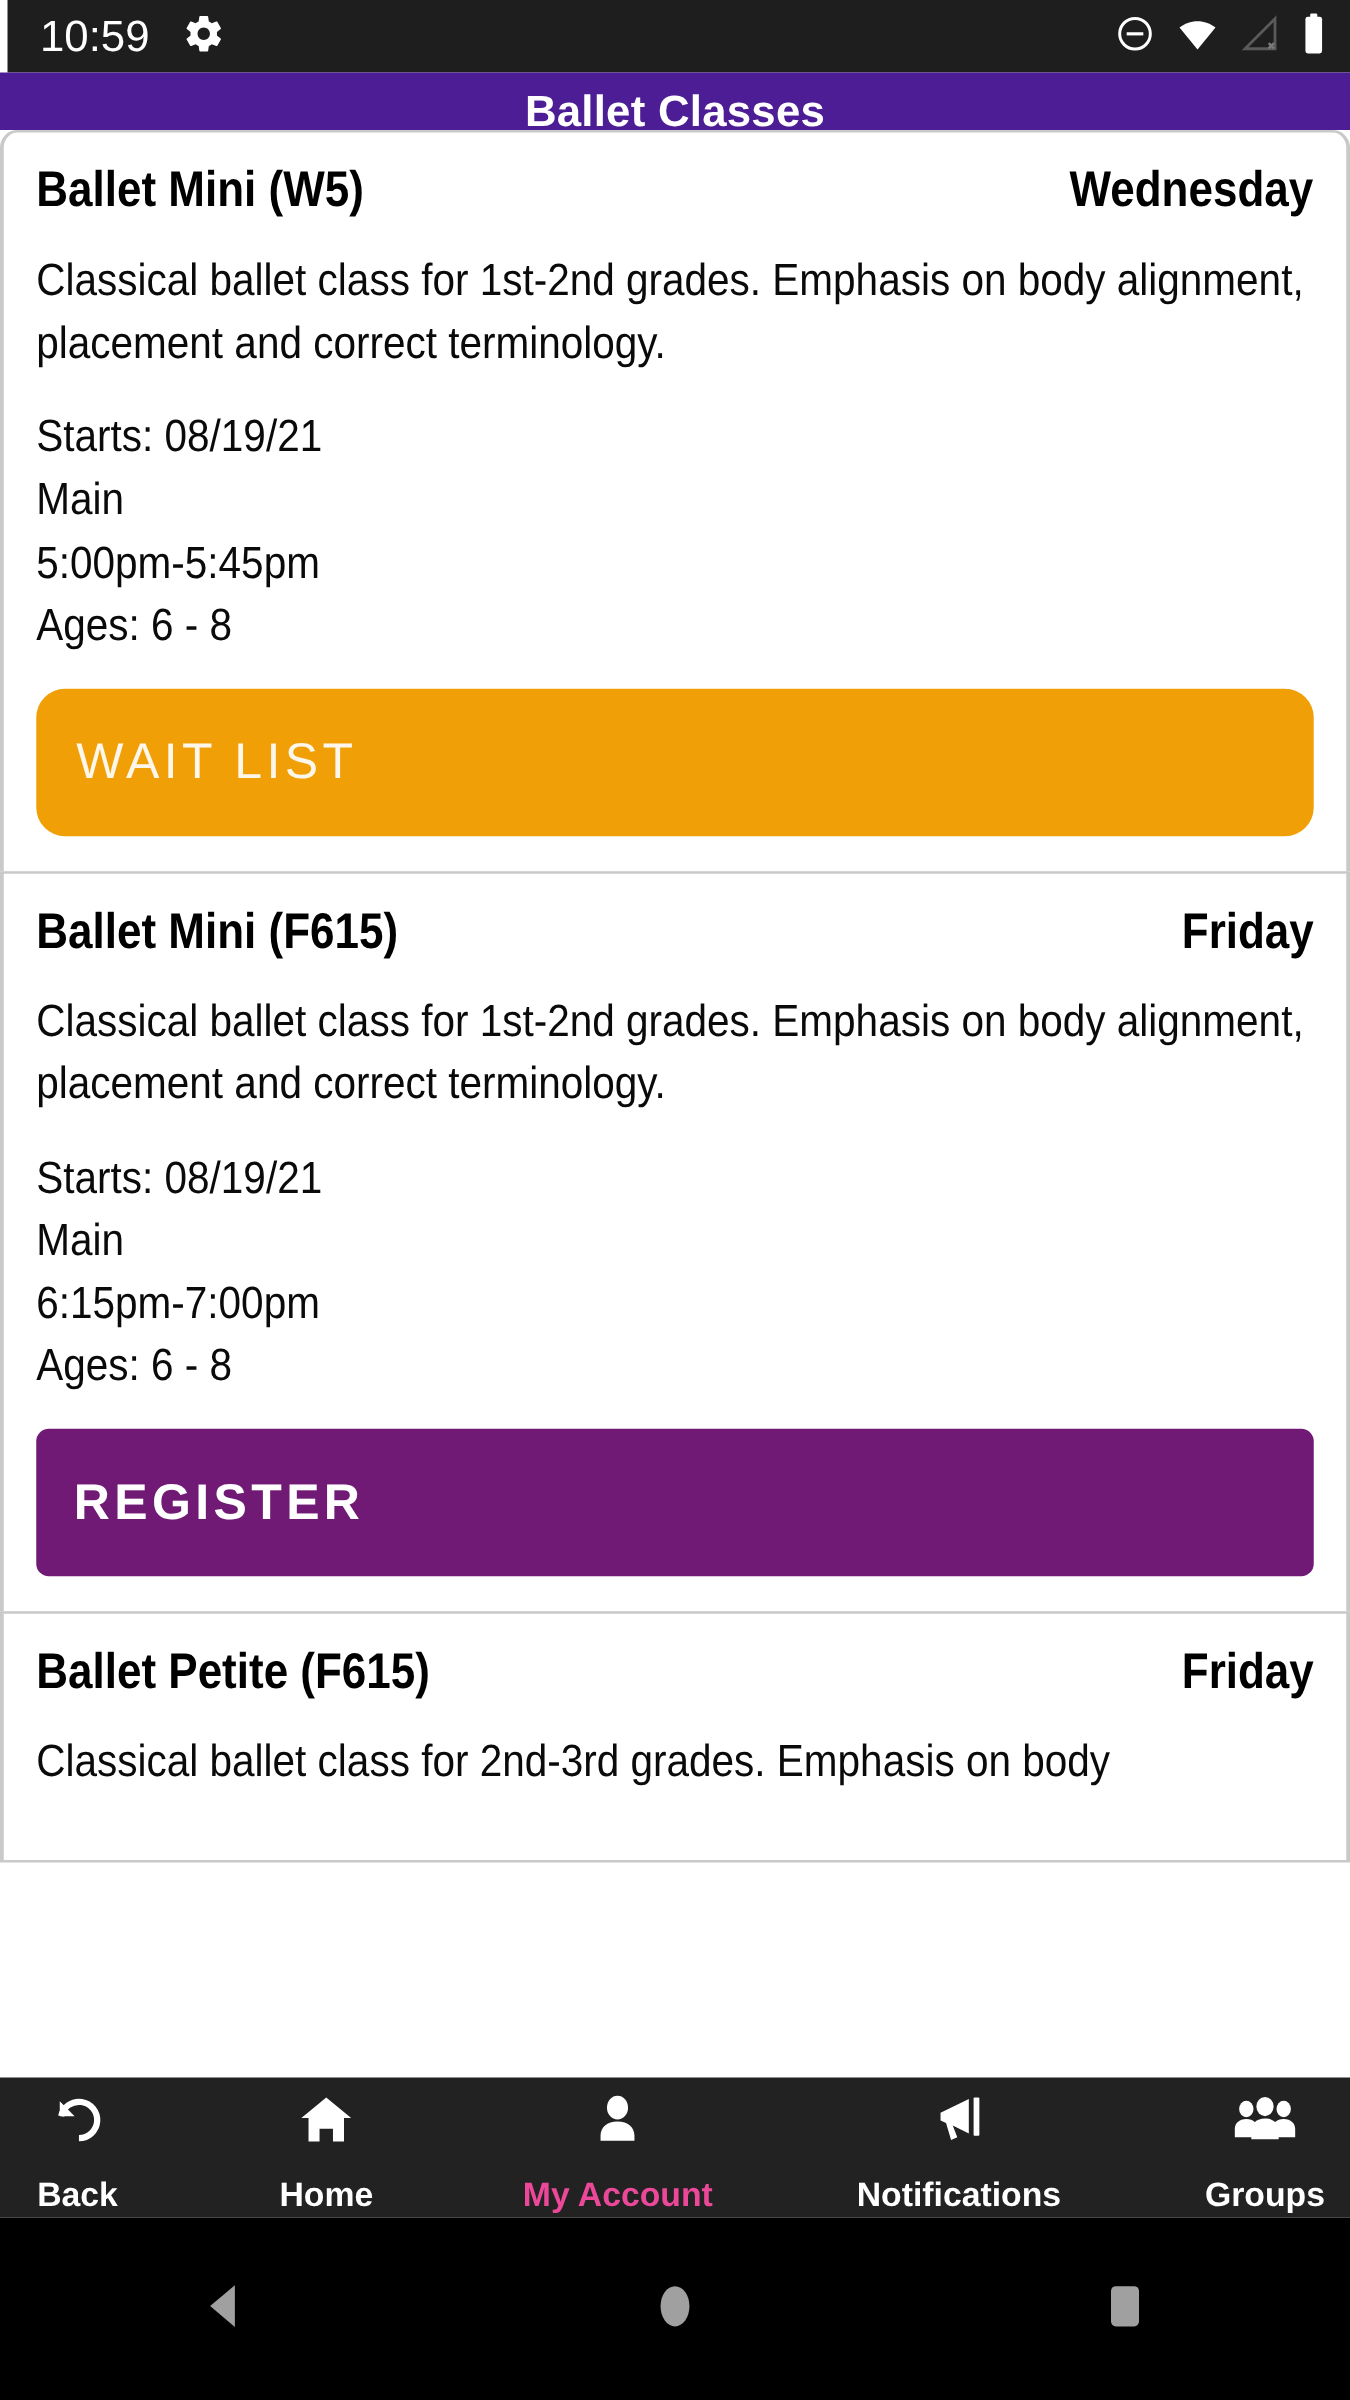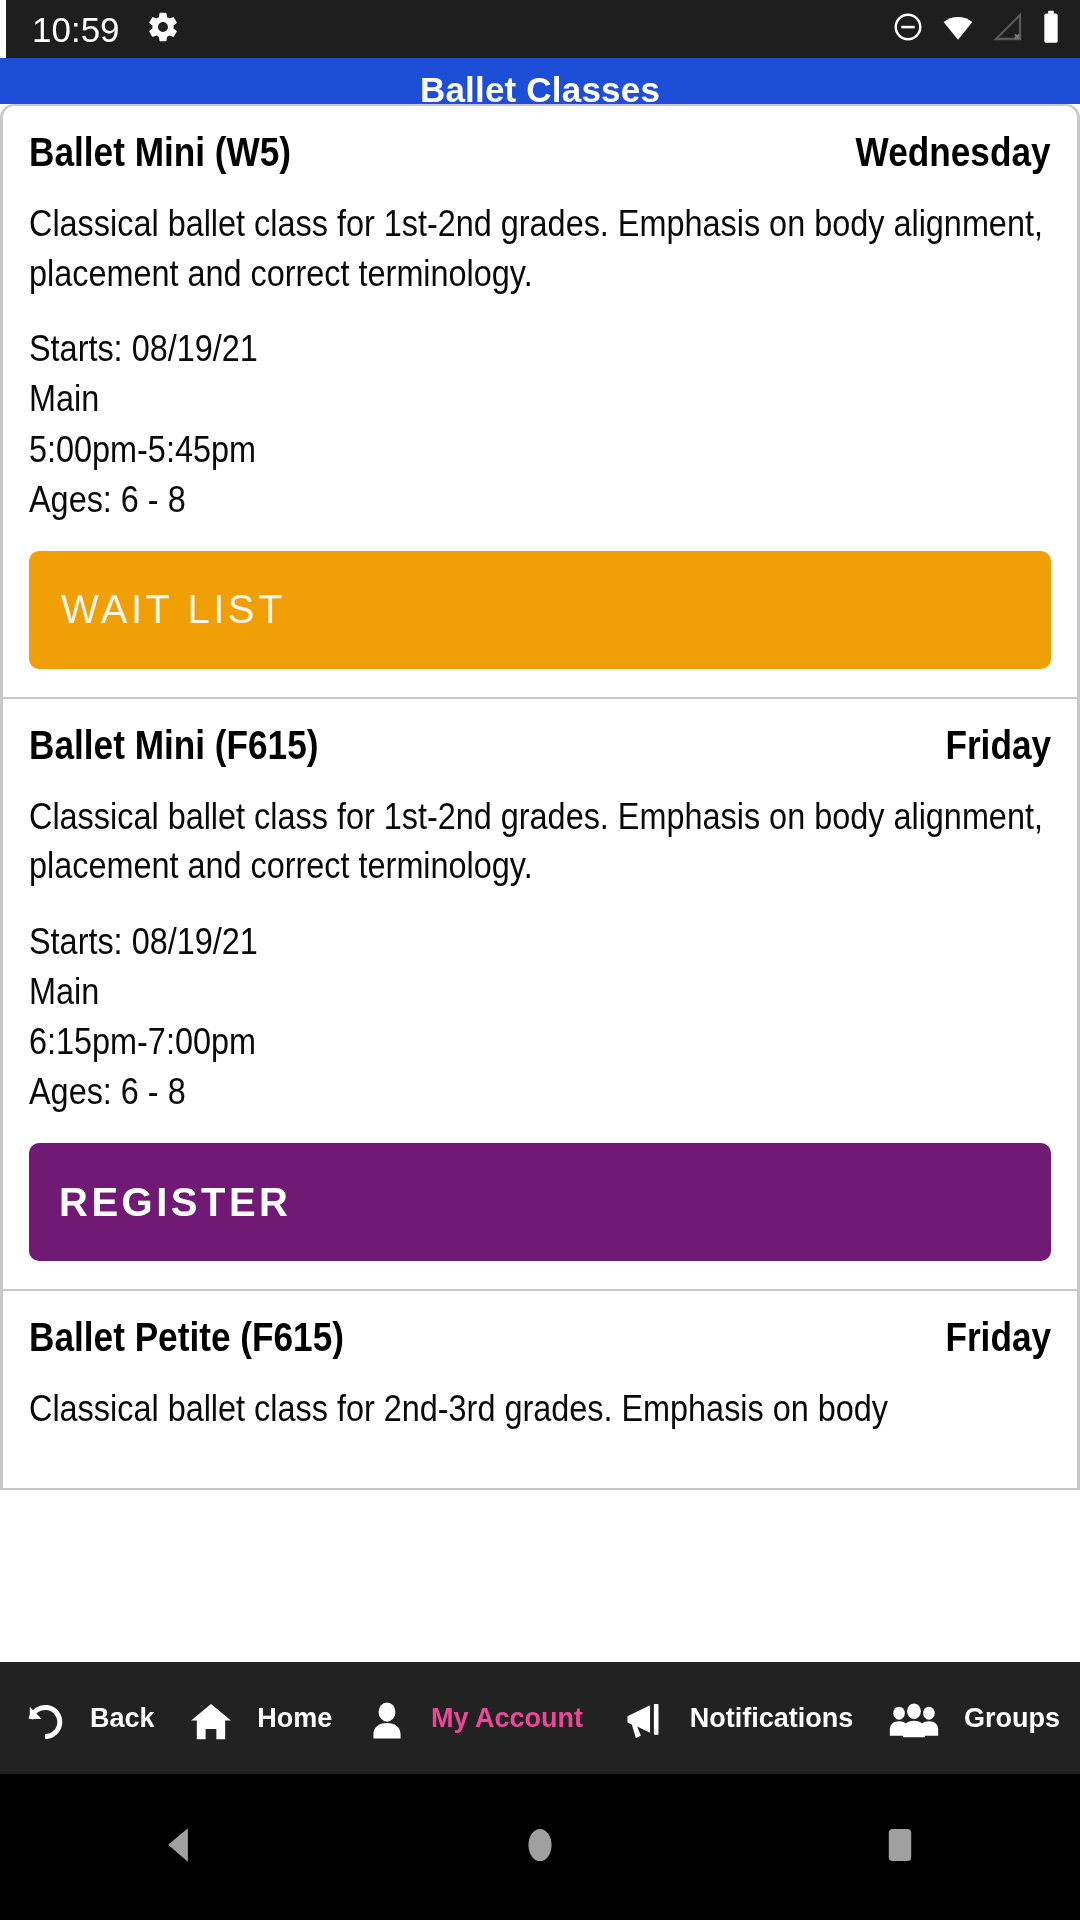--- a/index.html
+++ b/index.html
@@ -18,21 +18,21 @@
     display:flex; align-items:center;
   }
   .sb-left{ display:flex; align-items:center; gap:26px; padding-left:26px; }
   .sb-clock{ font-size:35px; font-weight:400; letter-spacing:0px; line-height:1; }
   .sb-right{ margin-left:auto; display:flex; align-items:center; gap:16px; padding-right:24px; }
   .ico{ display:block; }
 
   
   .appbar{
     position:absolute; top:58px; left:0; width:1080px; height:64px;
-    background:#1d4ed8; color:#fff;
+    background:#4c1d95; color:#fff;
     display:flex; align-items:center; justify-content:center;
   }
   .appbar-title{ font-size:35px; font-weight:bold; letter-spacing:0.2px; }
 
   
   .content{
     position:absolute; top:104px; left:0; width:1080px; height:1540px;
     background:#fff; overflow:hidden;
   }
   .card{
@@ -76,33 +76,33 @@
     margin-top:26px;
     border:none; border-radius:10px;
     height:118px;
     text-align:left;
     padding-left:32px;
     font-size:40px;
     letter-spacing:3.5px;
     cursor:pointer;
     font-family:"Liberation Sans", sans-serif;
   }
-  .btn-wait{ background:#f0a006; color:#fdf6ea; font-weight:400; }
+  .btn-wait{ background:#f0a006; color:#fdf6ea; font-weight:400;border-radius:23px; }
   .btn-register{ background:#701a75; color:#ffffff; font-weight:bold;padding-left:30px; }
 
   
   .appnav{
     position:absolute; top:1662px; left:0; width:1080px; height:112px;
     background:#222222;
     display:flex; align-items:center; justify-content:space-between;
     padding:0 14px;
   }
   .navitem{
     flex:0 0 auto;
-    display:flex; flex-direction:row; align-items:center; justify-content:center;
+    display:flex; flex-direction:column; align-items:center; justify-content:center;
     gap:22px; min-width:96px; padding:0 6px;
     cursor:pointer;
   }
   .navlabel{ font-size:27px; font-weight:bold; color:#ffffff; white-space:nowrap; }
   .navitem.active .navlabel{ color:#ec4899; }
   .navicon{ height:54px; display:flex; align-items:flex-end; justify-content:center; }
 
   
   .sysnav{
     position:absolute; top:1774px; left:0; width:1080px; height:146px;

